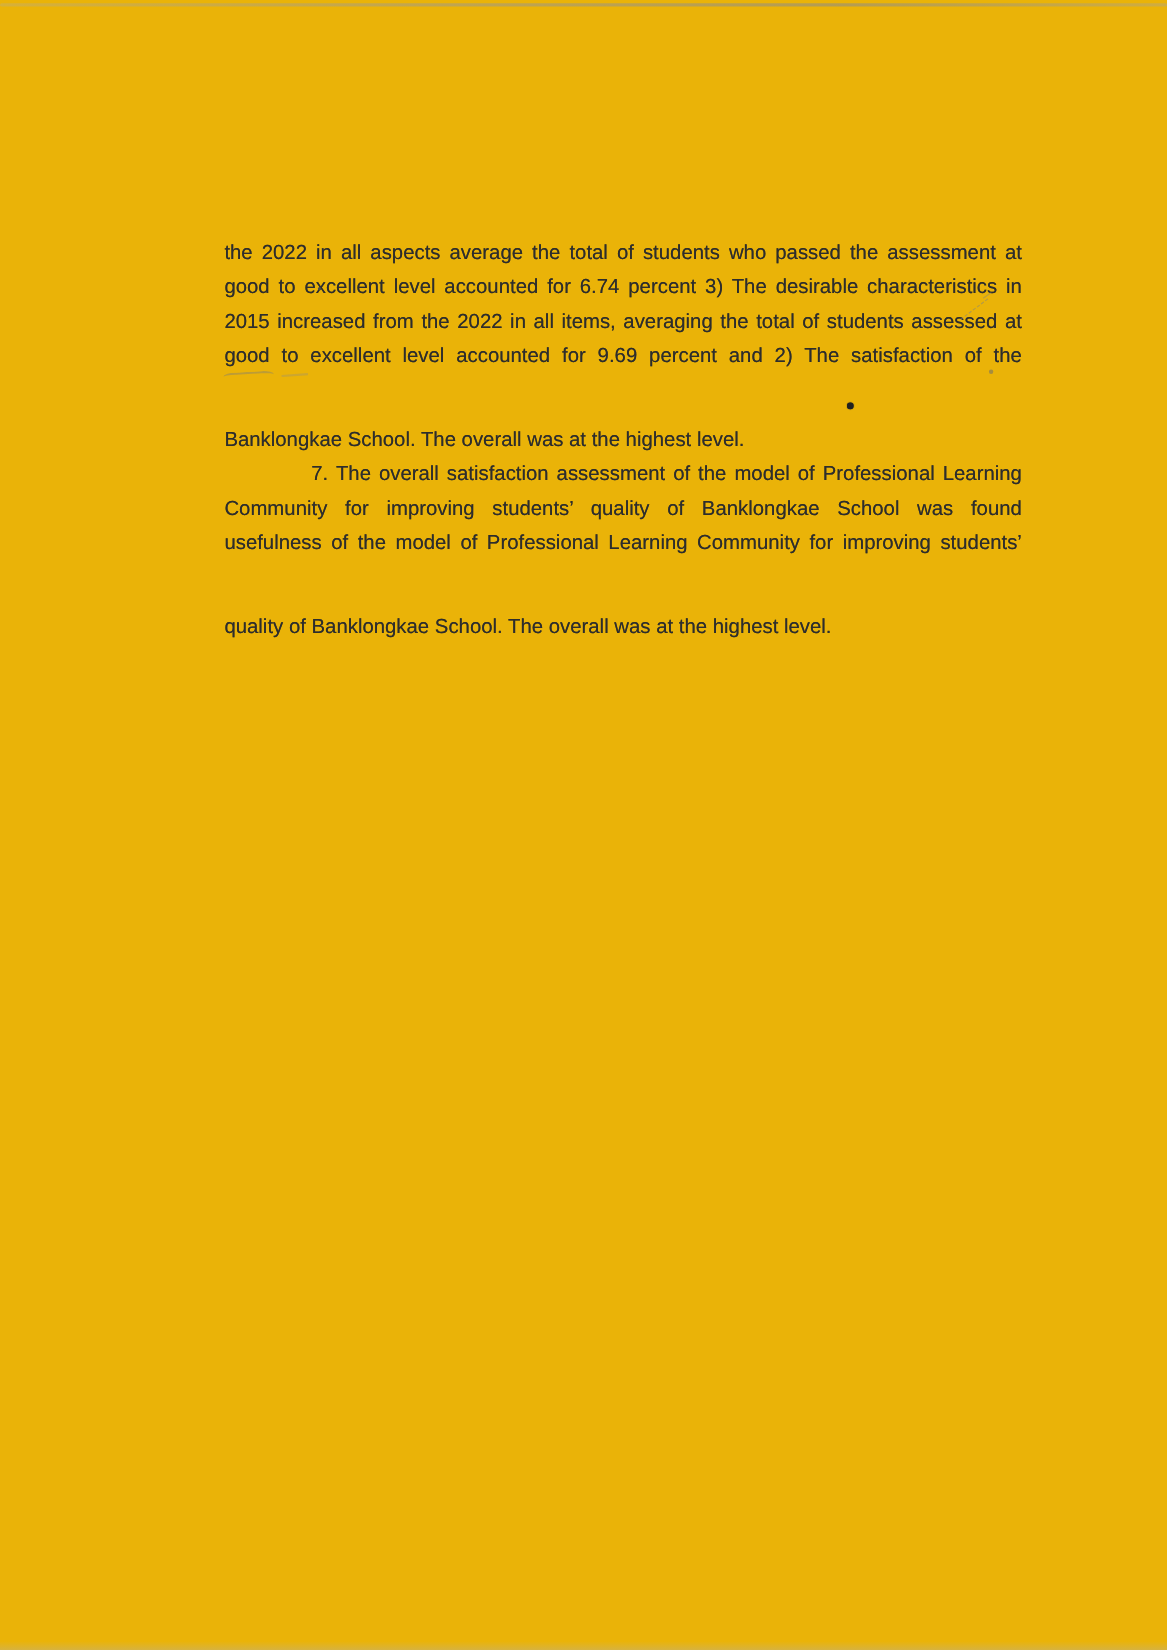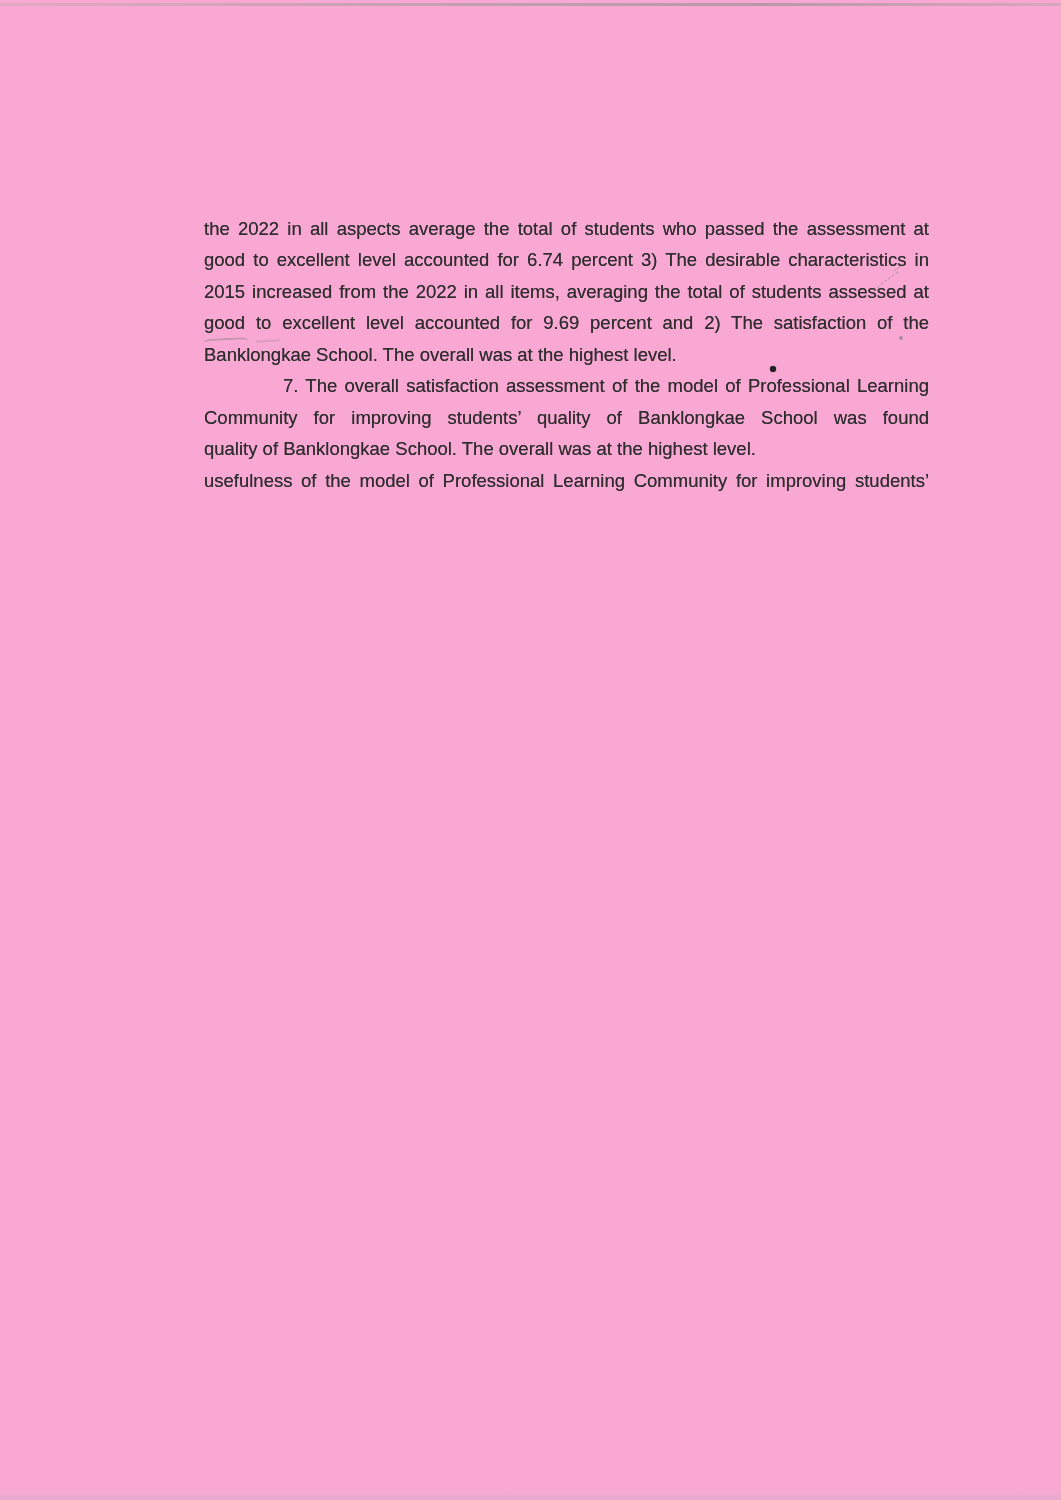--- a/index.html
+++ b/index.html
@@ -3,21 +3,21 @@
 <meta charset="utf-8">
 <style>
   * { margin: 0; padding: 0; box-sizing: border-box; }
   html, body { background: #ffffff; }
   body { font-family: "Liberation Sans", "DejaVu Sans", sans-serif; }
 
   .page {
     position: relative;
     width: 1061px;
     height: 1500px;
-    background: #f9a8d4;
+    background: #eab308;
     overflow: hidden;
   }
 
   
   .scan-top-line {
     position: absolute;
     left: 0; top: 3px;
     width: 100%; height: 3px;
     background: linear-gradient(to right,
       rgba(170,170,166,.30),
@@ -41,21 +41,21 @@
     width: 725px;
     color: #2d2d2d;
   }
   .line {
     font-size: 18.5px;
     line-height: 31.45px;
     text-align: justify;
     text-align-last: justify;
     text-shadow: 0 0 0.4px rgba(45,45,45,.75);
   }
-  .line-last { text-align: right; text-align-last: left; }
+  .line-last { text-align: right; text-align-last: left; margin-top: 44px; }
   .line-indent { padding-left: 79px; }
 
   
   .dot-students {
     position: absolute; left: 770px; top: 366px;
     width: 6px; height: 6px; border-radius: 50%;
     background: #212121; box-shadow: 0 0 1px #212121;
   }
   .speck-to {
     position: absolute; left: 289px; top: 261px;
@@ -102,22 +102,22 @@
   <div class="scan-top-line"></div>
 
   <div class="text-block">
     <p class="line">the 2022 in all aspects average the total of students who passed the assessment at</p>
     <p class="line">good to excellent level accounted for 6.74 percent 3) The desirable characteristics in</p>
     <p class="line">2015 increased from the 2022 in all items, averaging the total of students assessed at</p>
     <p class="line">good to excellent level accounted for 9.69 percent and 2) The satisfaction of the</p>
     <p class="line line-last">Banklongkae School. The overall was at the highest level.</p>
     <p class="line line-indent">7.  The overall satisfaction assessment of the model of Professional Learning</p>
     <p class="line">Community for improving students’ quality of Banklongkae School  was found</p>
+    <p class="line">usefulness of the model of Professional Learning Community for improving students’</p>
     <p class="line line-last">quality of Banklongkae School. The overall was at the highest level.</p>
-    <p class="line">usefulness of the model of Professional Learning Community for improving students’</p>
   </div>
 
   <div class="dot-students"></div>
   <div class="speck-to"></div>
   <div class="dot-faint"></div>
   <div class="smudge-1"></div>
   <div class="smudge-2"></div>
   <div class="pencil-stroke"></div>
   <div class="pencil-tick"></div>
 

